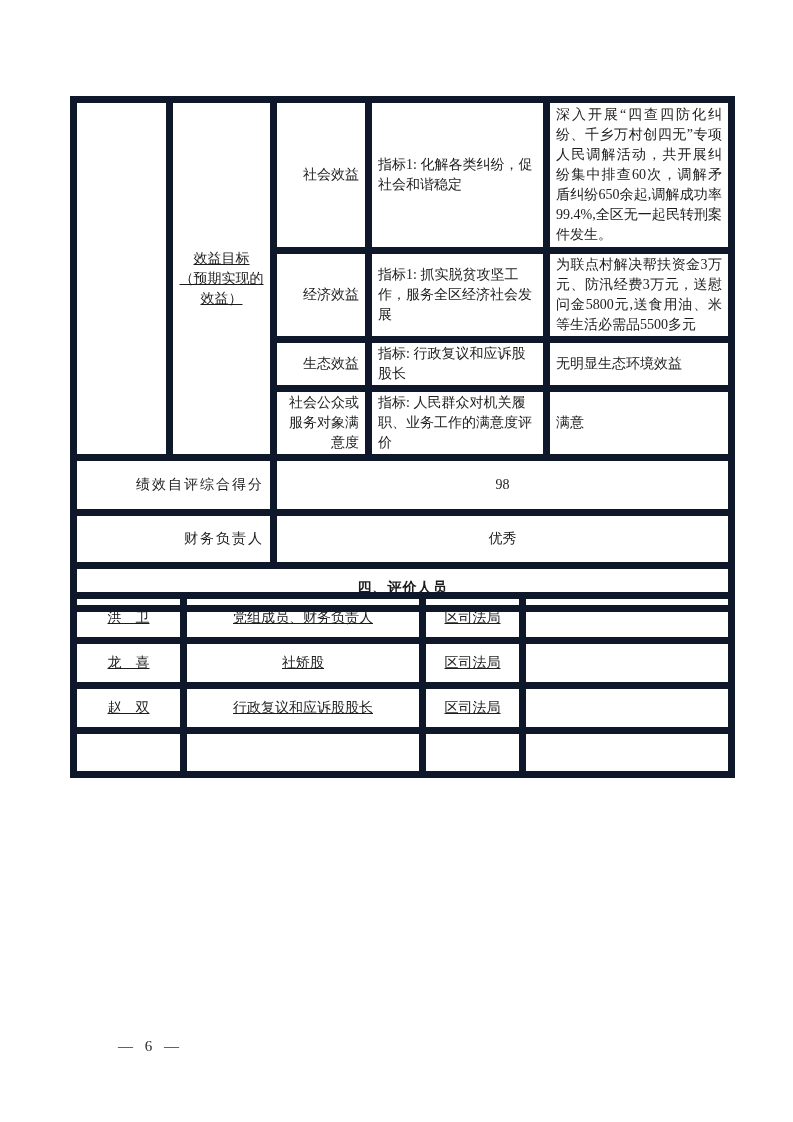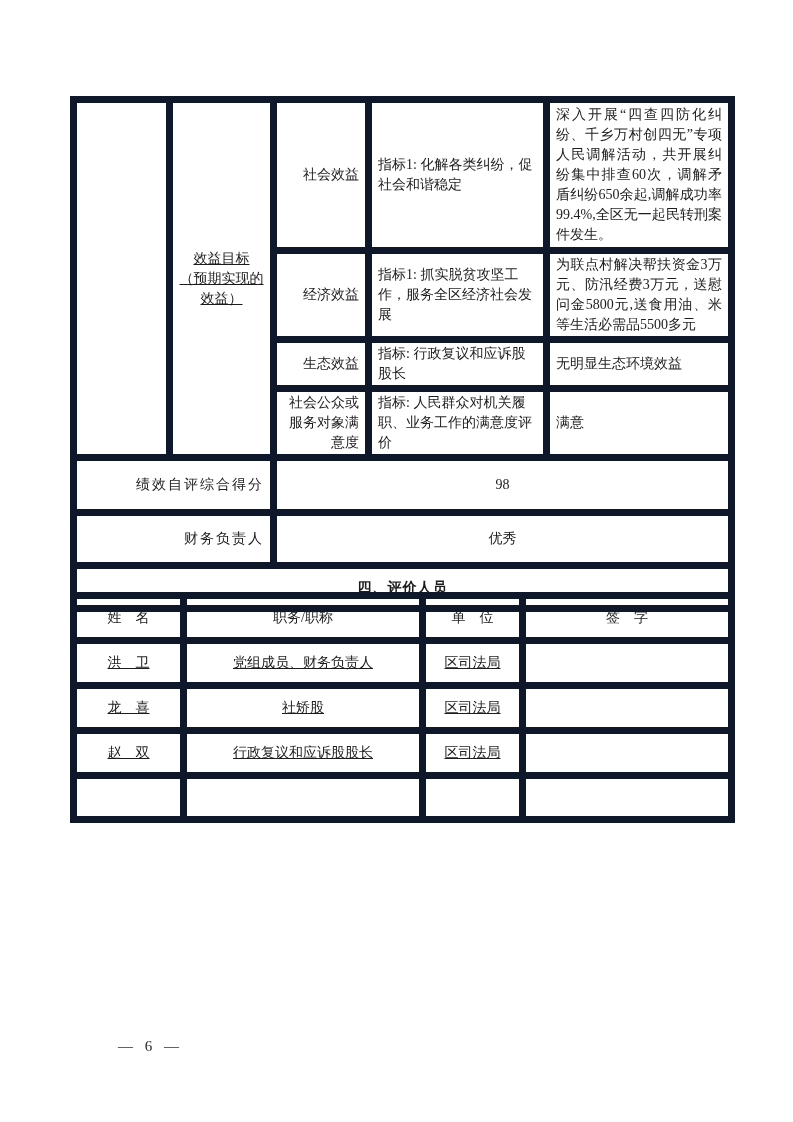--- a/index.html
+++ b/index.html
@@ -104,26 +104,20 @@
     </table>
 
   <table class="tbl lower">
     <colgroup>
       <col style="width:110px">
         <col style="width:239px">
         <col style="width:100px">
         <col style="width:209px">
     </colgroup>
     <tbody>
-        <tr style="height:45px">
-      <td class="hdr">姓　名</td>
-      <td class="hdr">职务/职称</td>
-      <td class="hdr">单　位</td>
-      <td class="hdr">签　字</td>
-    </tr>
     <tr style="height:45px">
       <td class="center">洪　卫</td>
       <td class="center">党组成员、财务负责人</td>
       <td class="center">区司法局</td>
       <td class="center"></td>
     </tr>
     <tr style="height:45px">
       <td class="center">龙　喜</td>
       <td class="center">社矫股</td>
       <td class="center">区司法局</td>

